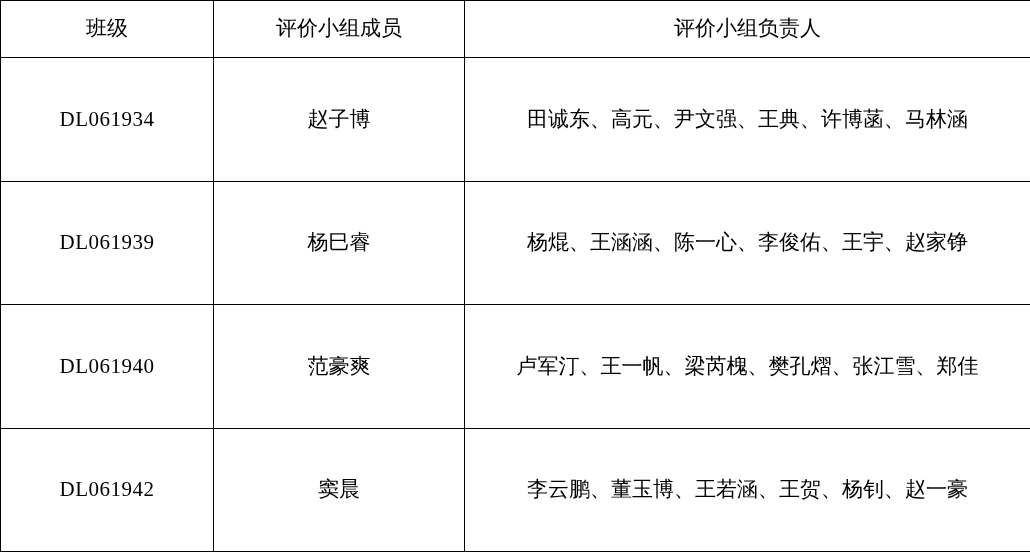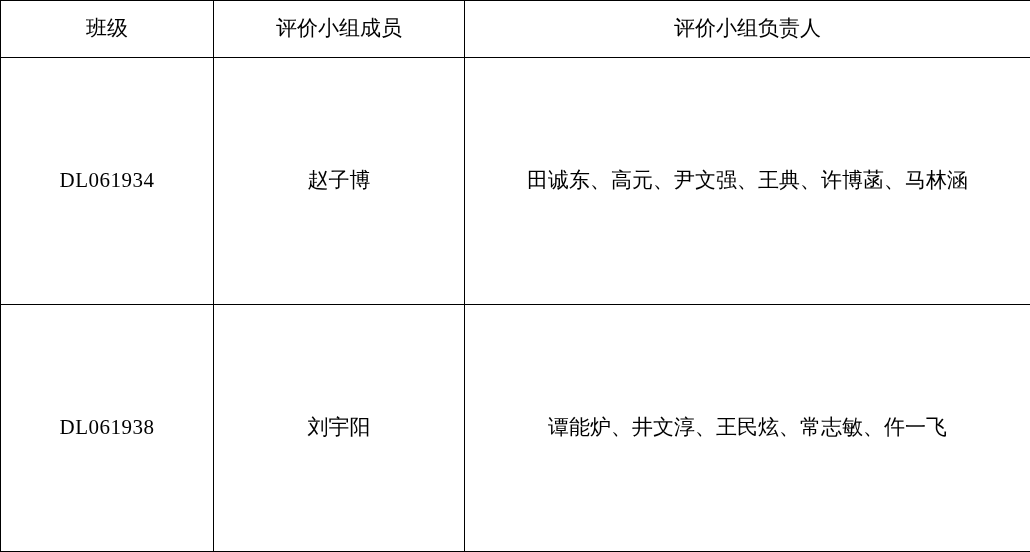--- a/index.html
+++ b/index.html
@@ -79,19 +79,29 @@
         <th class="head-cell">评价小组负责人</th>
       </tr>
     </thead>
     <tbody>
       <tr>
         <td class="class-cell">DL061934</td>
         <td class="leader-cell">赵子博</td>
         <td class="members-cell">田诚东、高元、尹文强、王典、许博菡、马林涵</td>
       </tr>
       <tr>
-        <td class="class-cell">DL061938</td>
-        <td class="leader-cell">刘宇阳</td>
-        <td class="members-cell">谭能炉、井文淳、王民炫、常志敏、仵一飞</td>
+        <td class="class-cell">DL061939</td>
+        <td class="leader-cell">杨巳睿</td>
+        <td class="members-cell">杨焜、王涵涵、陈一心、李俊佑、王宇、赵家铮</td>
+      </tr>
+      <tr>
+        <td class="class-cell">DL061940</td>
+        <td class="leader-cell">范豪爽</td>
+        <td class="members-cell">卢军汀、王一帆、梁芮槐、樊孔熠、张江雪、郑佳</td>
+      </tr>
+      <tr>
+        <td class="class-cell">DL061942</td>
+        <td class="leader-cell">窦晨</td>
+        <td class="members-cell">李云鹏、董玉博、王若涵、王贺、杨钊、赵一豪</td>
       </tr>
     </tbody>
   </table>
 </div>
 
 </body></html>

